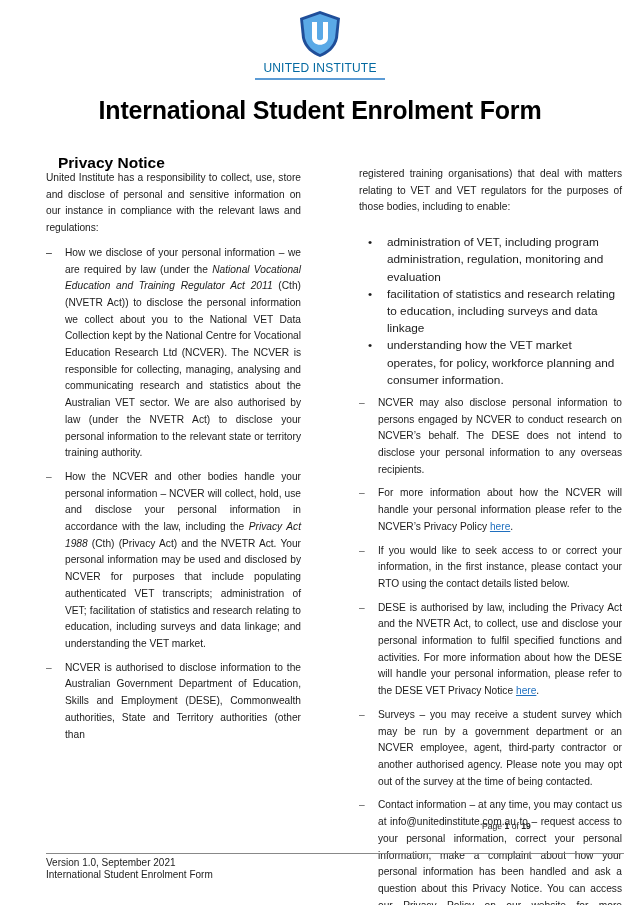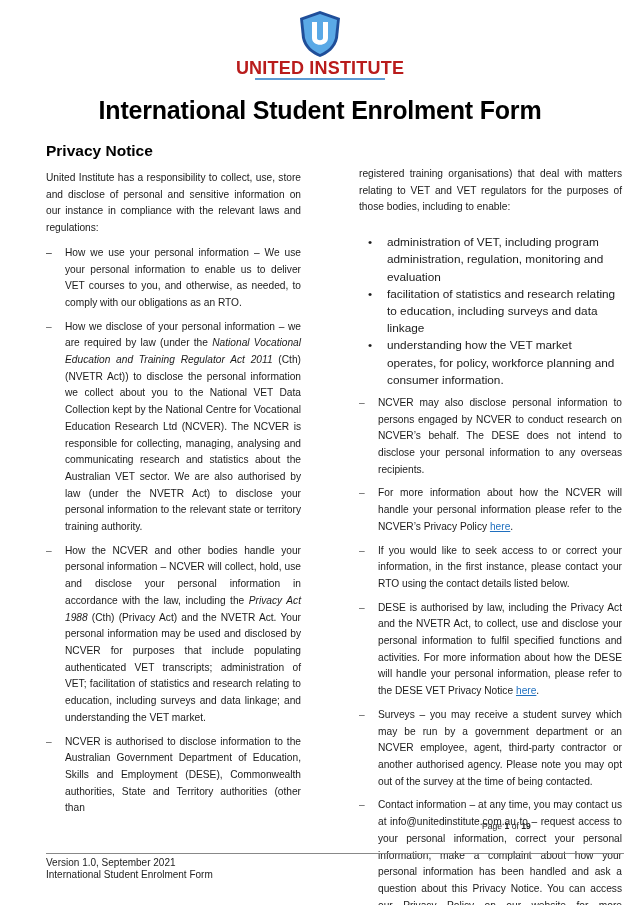--- a/index.html
+++ b/index.html
@@ -1,25 +1,25 @@
 <!DOCTYPE html>
 <html><head>
 <meta charset="utf-8">
 <style>
   html, body { margin: 0; padding: 0; background: #ffffff; }
   body { width: 640px; height: 905px; position: relative; overflow: hidden;
          font-family: "Liberation Sans", "DejaVu Sans", sans-serif; color: #1a1a1a; }
   .logo { position: absolute; left: 0; right: 0; top: 10px; text-align: center; }
   .logo svg { display: block; margin: 0 auto; }
-  .logo-text { font-family: "Liberation Sans", sans-serif; font-weight: bold; font-size: 18px;
-               color: #b91c1c; letter-spacing: 0.2px; margin-top: 2px; line-height: 16px; }
+  .logo-text { font-family: "Liberation Sans", sans-serif; font-weight: normal; font-size: 12px;
+               color: #0369a1; letter-spacing: 0.2px; margin-top: 2px; line-height: 16px; }
   .logo-rule { width: 130px; height: 2px; background: #5b9bd5; margin: 2px auto 0; }
   h1 { position: absolute; left: 0; right: 0; top: 96px; margin: 0; text-align: center;
        font-family: "Liberation Sans", sans-serif; font-weight: bold; font-size: 25px; color: #000; letter-spacing: -0.2px; }
-  h2 { position: absolute; left: 46px; top: 142px; margin: 0; font-weight: bold; font-size: 15.5px; color: #000; }
+  h2 { position: absolute; left: 46px; top: 142px; margin: 12px; font-weight: bold; font-size: 15.5px; color: #000; }
   .col { position: absolute; top: 170px; font-size: 10.2px; line-height: 16.7px; text-align: justify; }
   .col-left { left: 46px; width: 255px; }
   .col-right { left: 359px; top: 166px; width: 263px; }
   p { margin: 0 0 8px 0; }
   .dash-item { position: relative; padding-left: 19px; margin-bottom: 7px; }
   .dash-item .dash { position: absolute; left: 0; top: 0; color: #555; }
   .bullets { margin: 2px 0 6px 0; padding: 0; list-style: none; font-size: 11.8px; line-height: 17.2px; text-align: left; }
   .bullets li { position: relative; padding-left: 28px; }
   .bullets li .dot { position: absolute; left: 9px; top: 0; }
   .link { color: #1f6fbf; text-decoration: underline; cursor: pointer; }
@@ -48,21 +48,20 @@
 <h2>Privacy Notice</h2>
 
 <div class="col col-left">
   <p>United Institute has a responsibility to collect, use, store and disclose of personal and sensitive information on our instance in compliance with the relevant laws and regulations:</p>
 
   <div class="dash-item">
     <span class="dash">–</span>
   </div>
   <div class="dash-item">
     <span class="dash">–</span>
-    <span>How we use your personal information – We use your personal information to enable us to deliver VET courses to you, and otherwise, as needed, to comply with our obligations as an RTO.</span>
   </div>
   <div class="dash-item">
     <span class="dash">–</span>
     <span>How we disclose of your personal information – we are required by law (under the </span><em>National Vocational Education and Training Regulator Act 2011</em><span> (Cth) (NVETR Act)) to disclose the personal information we collect about you to the National VET Data Collection kept by the National Centre for Vocational Education Research Ltd (NCVER). The NCVER is responsible for collecting, managing, analysing and communicating research and statistics about the Australian VET sector. We are also authorised by law (under the NVETR Act) to disclose your personal information to the relevant state or territory training authority.</span>
   </div>
   <div class="dash-item">
     <span class="dash">–</span>
     <span>How the NCVER and other bodies handle your personal information – NCVER will collect, hold, use and disclose your personal information in accordance with the law, including the </span><em>Privacy Act 1988</em><span> (Cth) (Privacy Act) and the NVETR Act. Your personal information may be used and disclosed by NCVER for purposes that include populating authenticated VET transcripts; administration of VET; facilitation of statistics and research relating to education, including surveys and data linkage; and understanding the VET market.</span>
   </div>
   <div class="dash-item">

